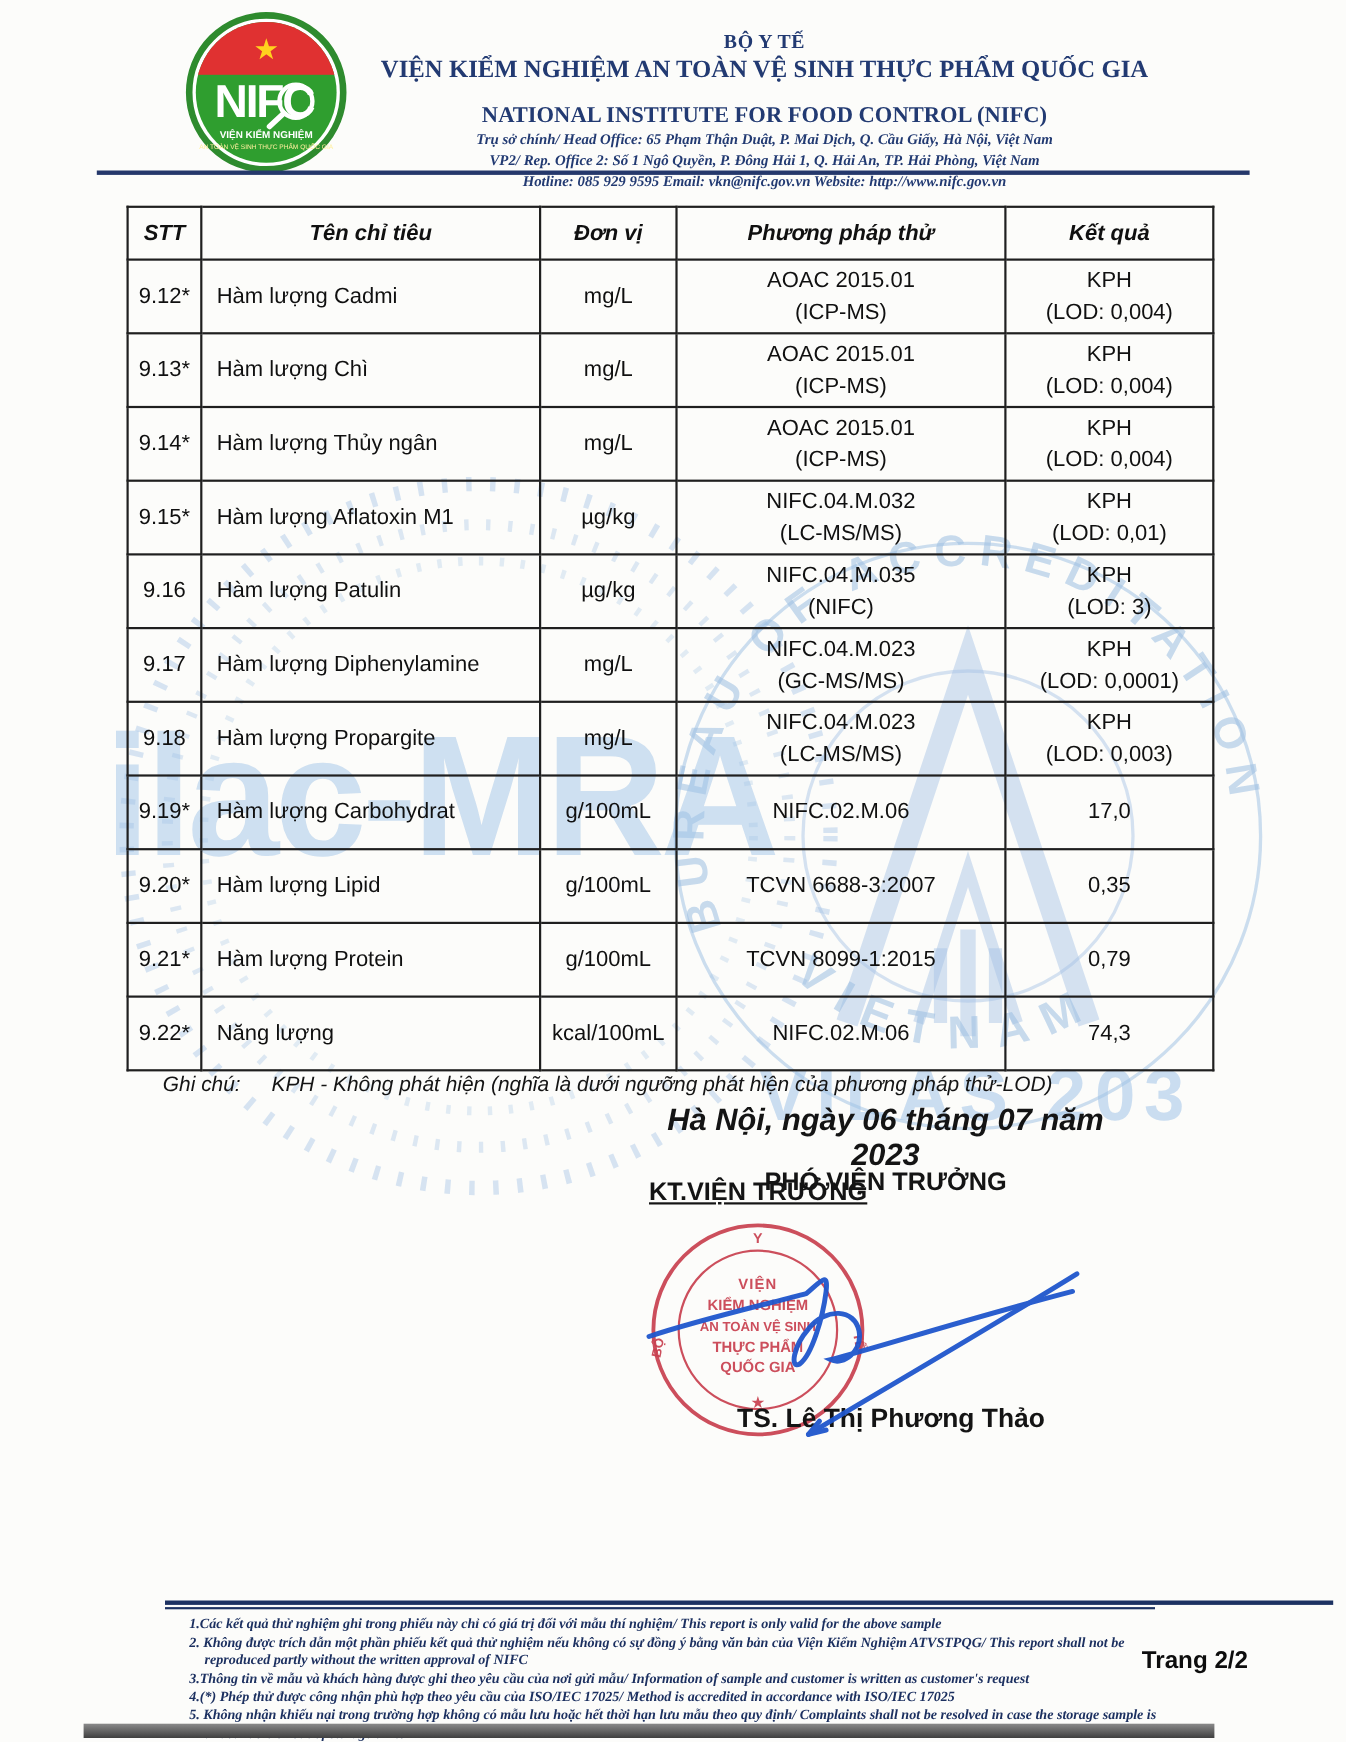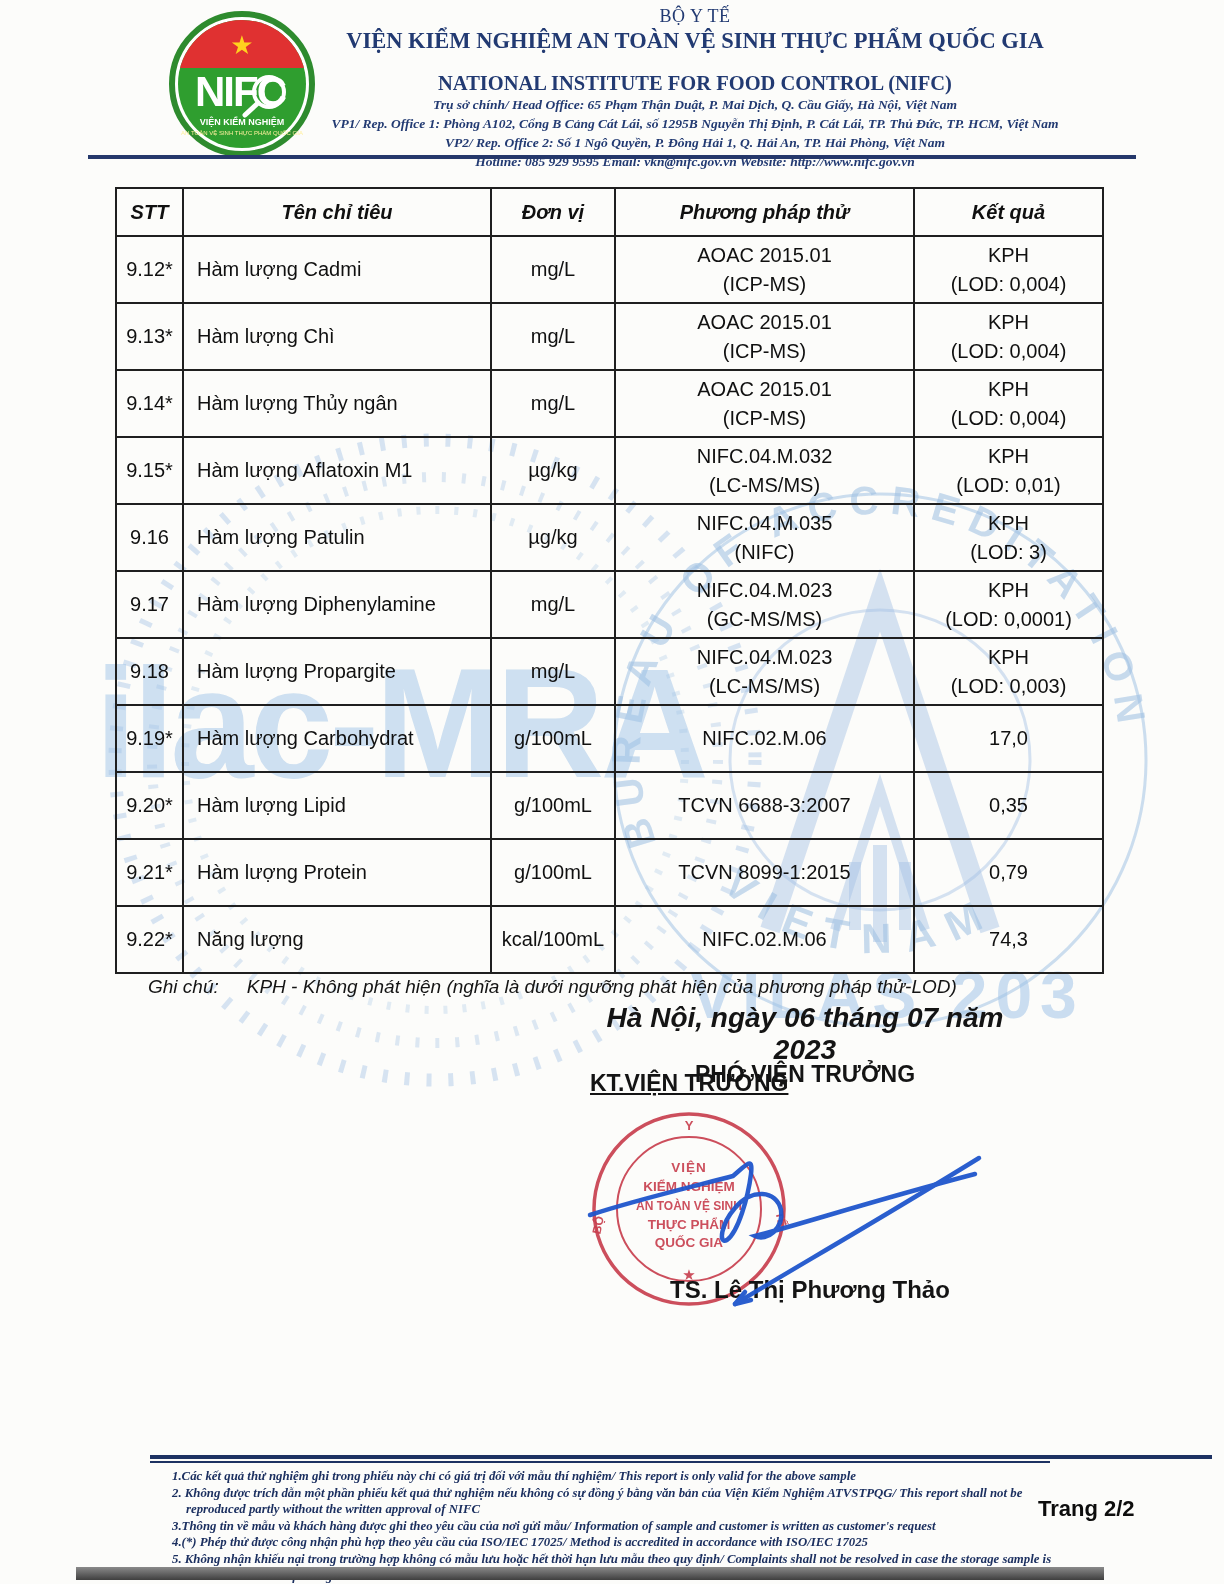--- a/index.html
+++ b/index.html
@@ -1,21 +1,21 @@
 <!DOCTYPE html>
 <html><head>
 <meta charset="utf-8">
 <style>
   html,body{margin:0;padding:0;background:#e8e8e8;}
   .doc{position:relative;width:1224px;height:1584px;background:#fcfcfa;overflow:hidden;
        font-family:"Liberation Sans","DejaVu Sans",sans-serif;color:#141414;}
   
   .hdr-text{position:absolute;left:250px;top:6px;width:890px;text-align:center;
             color:#223a72;font-family:"Liberation Serif","DejaVu Serif",serif;}
-  .ministry{font-size:18px;font-weight:400;letter-spacing:.5px;}
+  .ministry{font-size:18px;font-weight:700;letter-spacing:.5px;margin-top:22px;}
   .inst-vi{font-size:22.5px;font-weight:700;margin-top:1px;}
   .inst-en{font-size:20.5px;font-weight:700;margin-top:18px;}
   .addr{font-size:13.5px;font-style:italic;font-weight:600;line-height:19px;}
   .logo{position:absolute;left:166px;top:10px;width:152px;height:150px;}
   .divider{position:absolute;left:88px;top:155px;width:1048px;height:4px;background:#25386b;}
   
   .wm{position:absolute;z-index:1;pointer-events:none;}
   .wm-ilac{left:95px;top:648px;font-size:150px;line-height:1;font-weight:800;
            letter-spacing:-4px;color:rgba(160,195,232,.5);transform:scaleY(1.04);}
   .wm-vilas{left:690px;top:962px;font-size:66px;line-height:1;font-weight:700;
@@ -105,21 +105,20 @@
     <line x1="92" y1="93" x2="79" y2="105" stroke="#ffffff" stroke-width="5" stroke-linecap="round"></line>
     <text x="76" y="115" text-anchor="middle" font-size="9" font-weight="700" fill="#ffffff">VIỆN KIỂM NGHIỆM</text>
     <text x="76" y="125" text-anchor="middle" font-size="6" fill="#ffef9e">AN TOÀN VỆ SINH THỰC PHẨM QUỐC GIA</text>
   </svg>
 
   <div class="hdr-text">
     <div class="ministry">BỘ Y TẾ</div>
     <div class="inst-vi">VIỆN KIỂM NGHIỆM AN TOÀN VỆ SINH THỰC PHẨM QUỐC GIA</div>
     <div class="inst-en">NATIONAL INSTITUTE FOR FOOD CONTROL (NIFC)</div>
     <div class="addr">Trụ sở chính/ Head Office: 65 Phạm Thận Duật, P. Mai Dịch, Q. Cầu Giấy, Hà Nội, Việt Nam</div>
-    <div class="addr">VP1/ Rep. Office 1: Phòng A102, Cổng B Cảng Cát Lái, số 1295B Nguyễn Thị Định, P. Cát Lái, TP. Thủ Đức, TP. HCM, Việt Nam</div>
     <div class="addr">VP2/ Rep. Office 2: Số 1 Ngô Quyền, P. Đông Hải 1, Q. Hải An, TP. Hải Phòng, Việt Nam</div>
     <div class="addr">Hotline: 085 929 9595      Email: vkn@nifc.gov.vn      Website: http://www.nifc.gov.vn</div>
   </div>
   <div class="divider"></div>
 
   <table class="results">
     <colgroup>
       <col style="width:67px">
         <col style="width:308px">
         <col style="width:124px">

